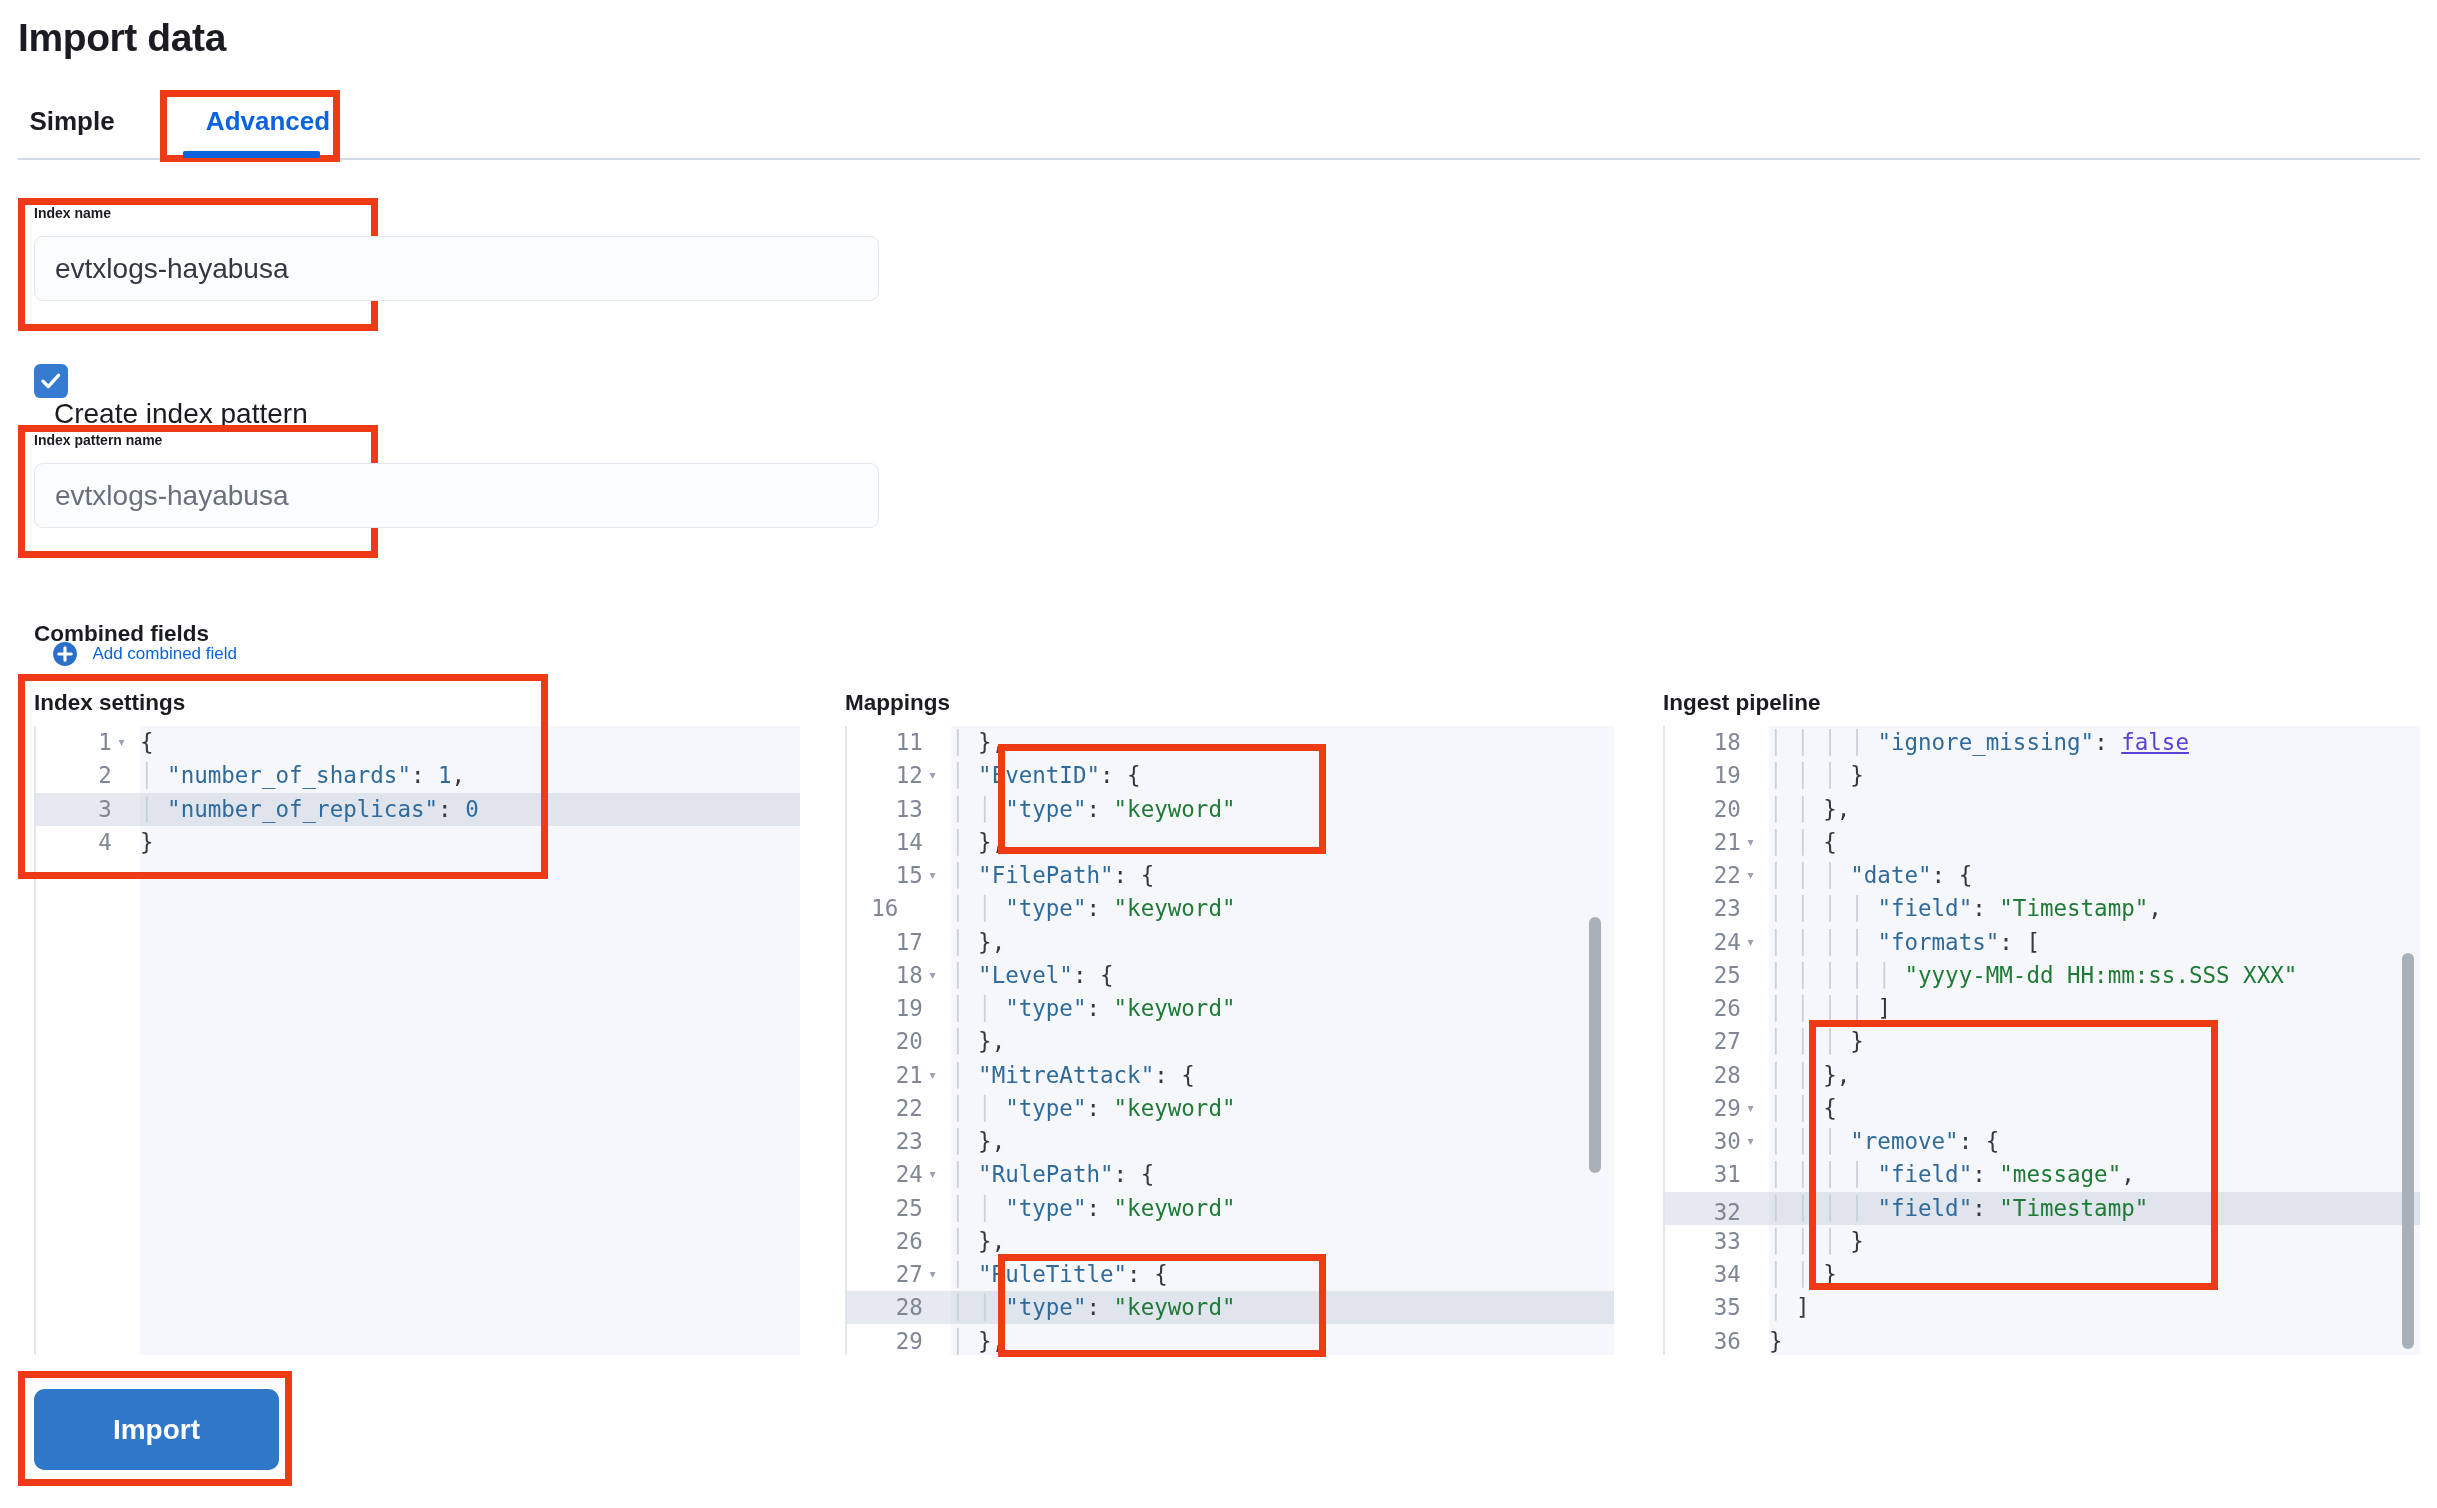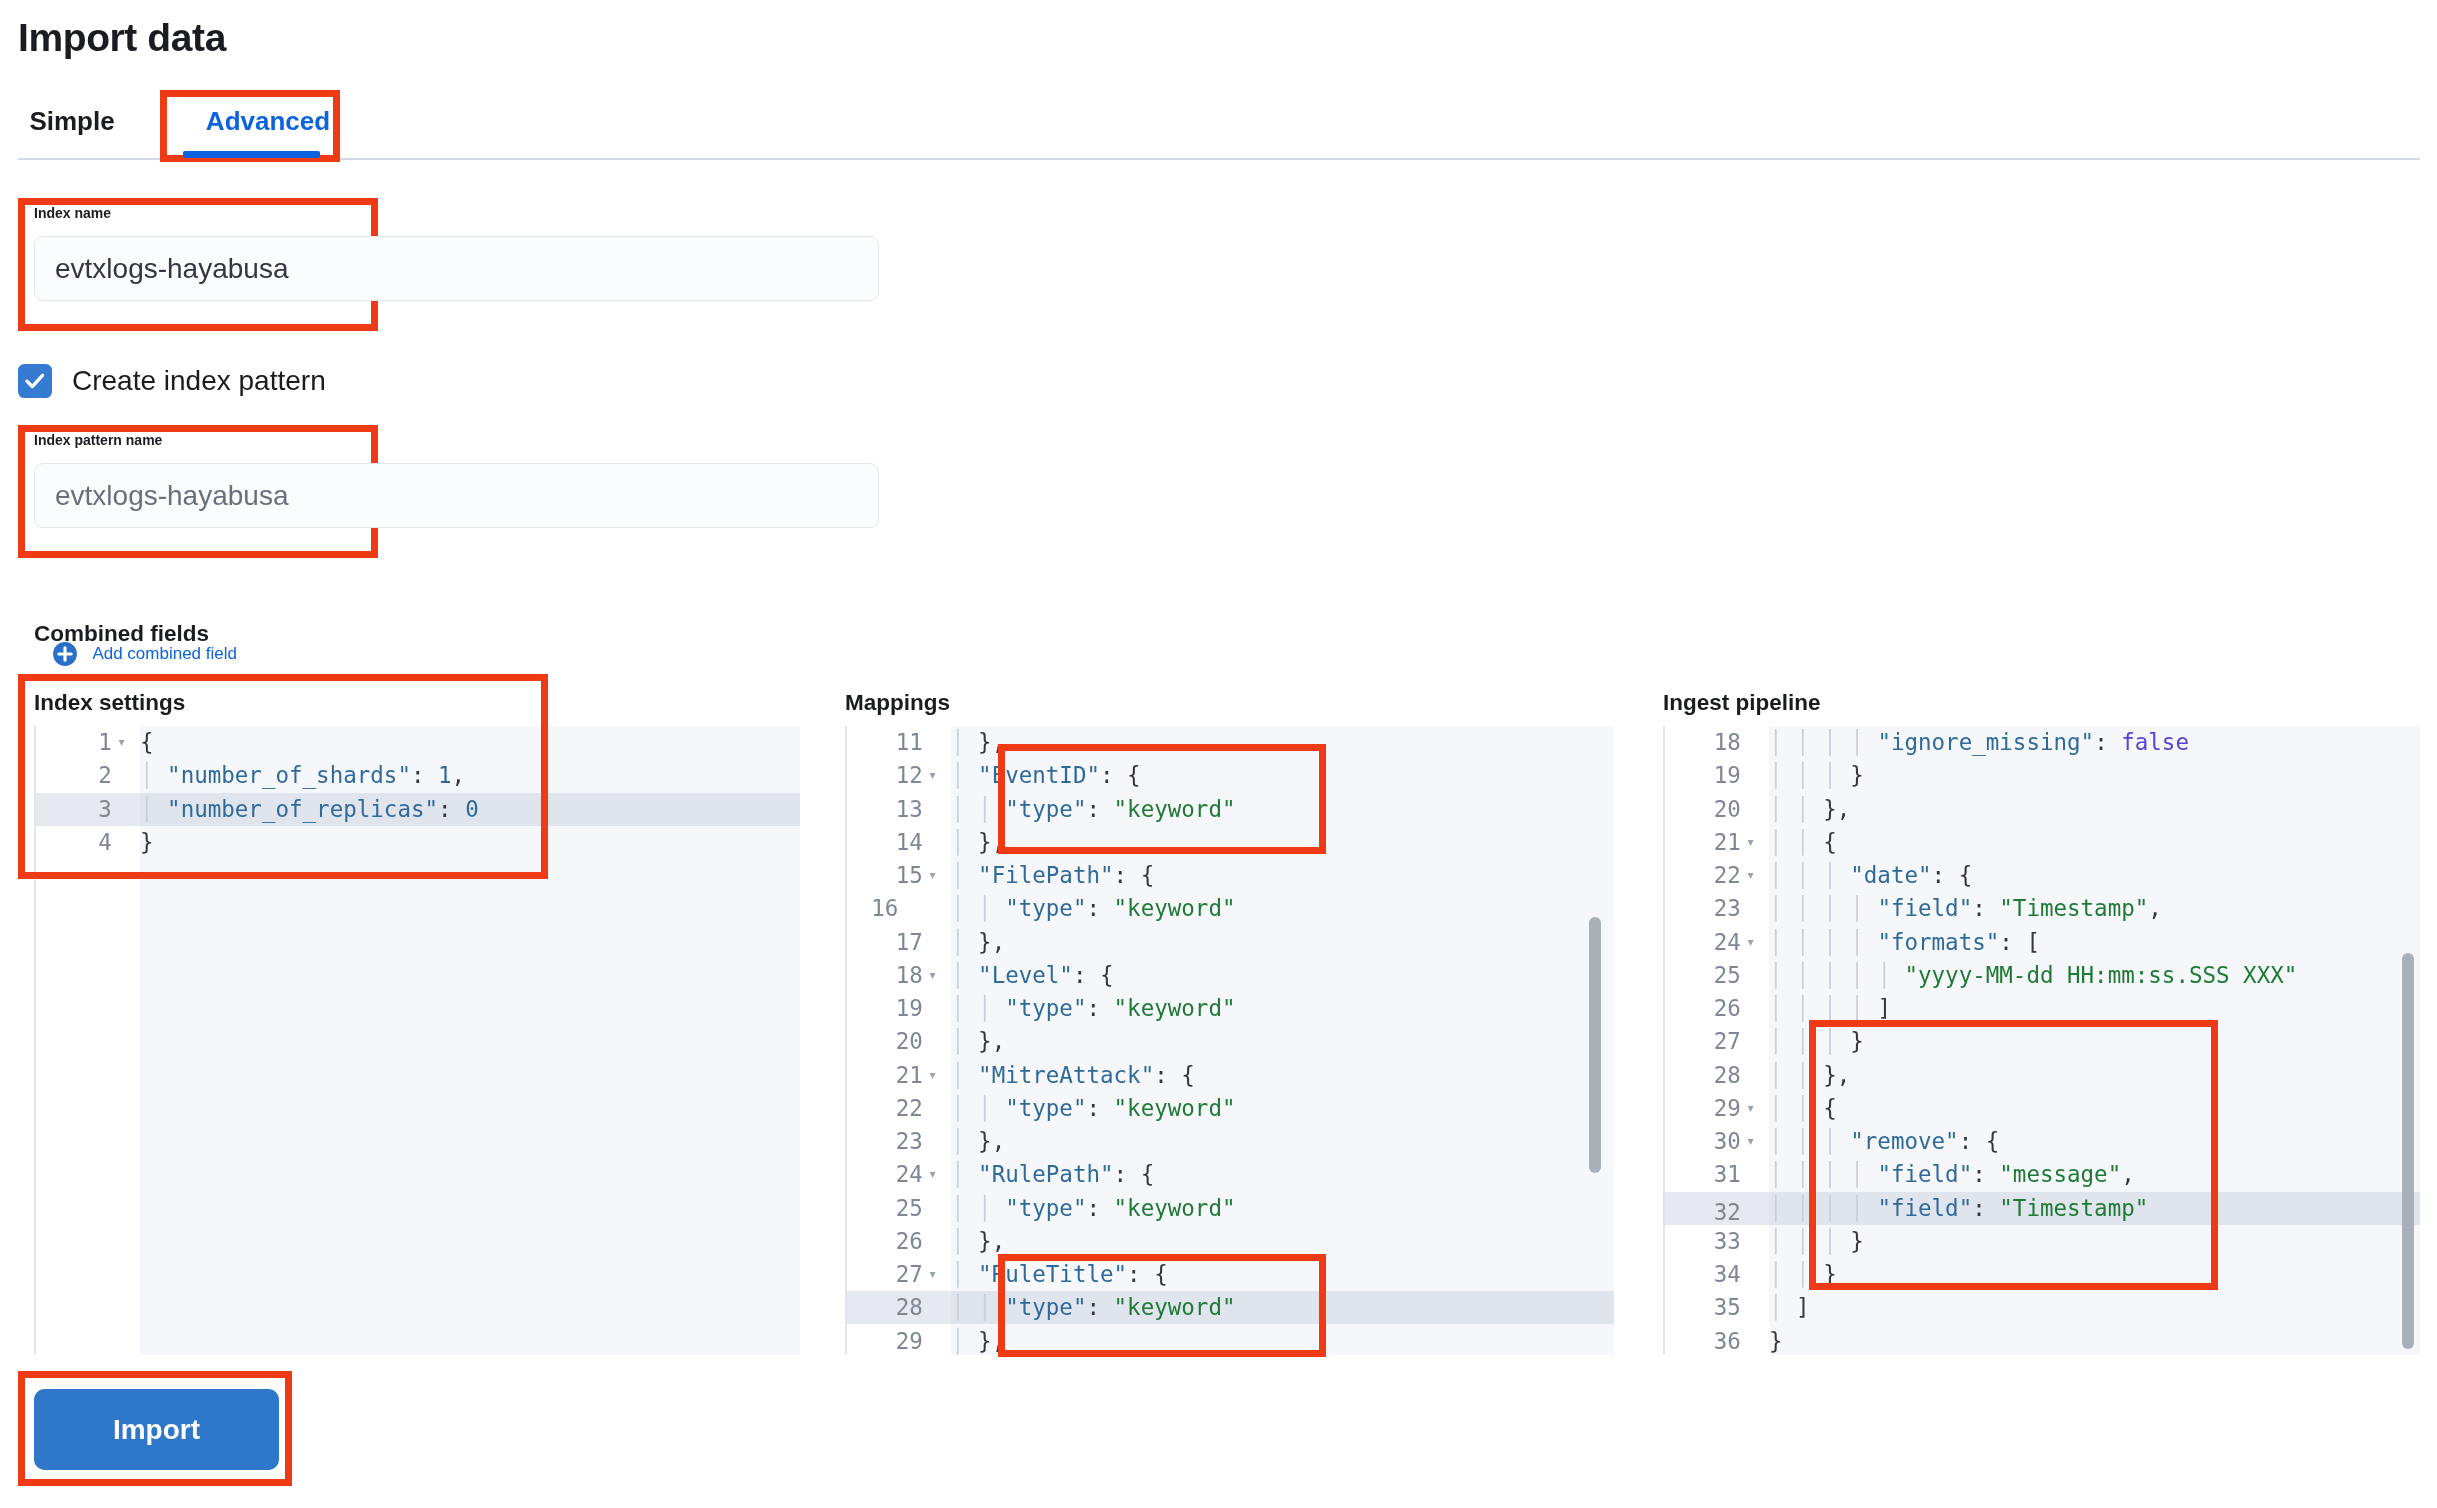--- a/index.html
+++ b/index.html
@@ -45,21 +45,21 @@
   }
   .text-input {
     position: absolute; height: 65px;
     background: #fbfcfd; border: 0.9px solid #e3e6ed; border-radius: 9px;
     display: flex; align-items: center; padding-left: 20px;
     font-size: 28px; color: #343741;
   }
   .text-input.placeholder { color: #69707d; }
 
   
-  .checkbox-row { position: absolute; left: 18px; top: 364px; display: flex; align-items: center; cursor: pointer; }
+  .checkbox-row { position: absolute; left: 34px; top: 364px; display: flex; cursor: pointer; flex-direction: column; }
   .checkbox-box {
     width: 34px; height: 34px; border-radius: 6.3px; background: #357bd2;
     display: flex; align-items: center; justify-content: center; flex: none;
   }
   .checkbox-box svg { width: 23.4px; height: 23.4px; }
   .checkbox-label { margin-left: 20px; font-size: 28px; color: #1a1c21; }
 
   
   .combined-fields-label { position: absolute; left: 34px; top: 621px; font-size: 22.5px; font-weight: bold; color: #1a1c21; }
   .add-combined {
@@ -98,21 +98,21 @@
     position: absolute; left: 83px; top: 0; width: 18px; height: 33px;
     line-height: 33px; color: #98a2b3; font-size: 15.3px;
   }
   .code {
     position: absolute; left: 106px; top: 0; height: 33px; line-height: 33px;
     white-space: pre; color: #343741;
   }
   .ind { color: #c9cfdb; }
   .k { color: #2f6a9b; }
   .s { color: #1e7a34; }
-  .b { color: #5a41d8; }
+  .b { color: #5a41d8; text-decoration: underline; }
   .p { color: #343741; }
 
   .scrollbar {
     position: absolute; width: 11.7px; border-radius: 6.3px; background: #a9b0ba;
   }
 
   
   .import-btn {
     position: absolute; left: 34px; top: 1389px;
     width: 245px; height: 81px;

